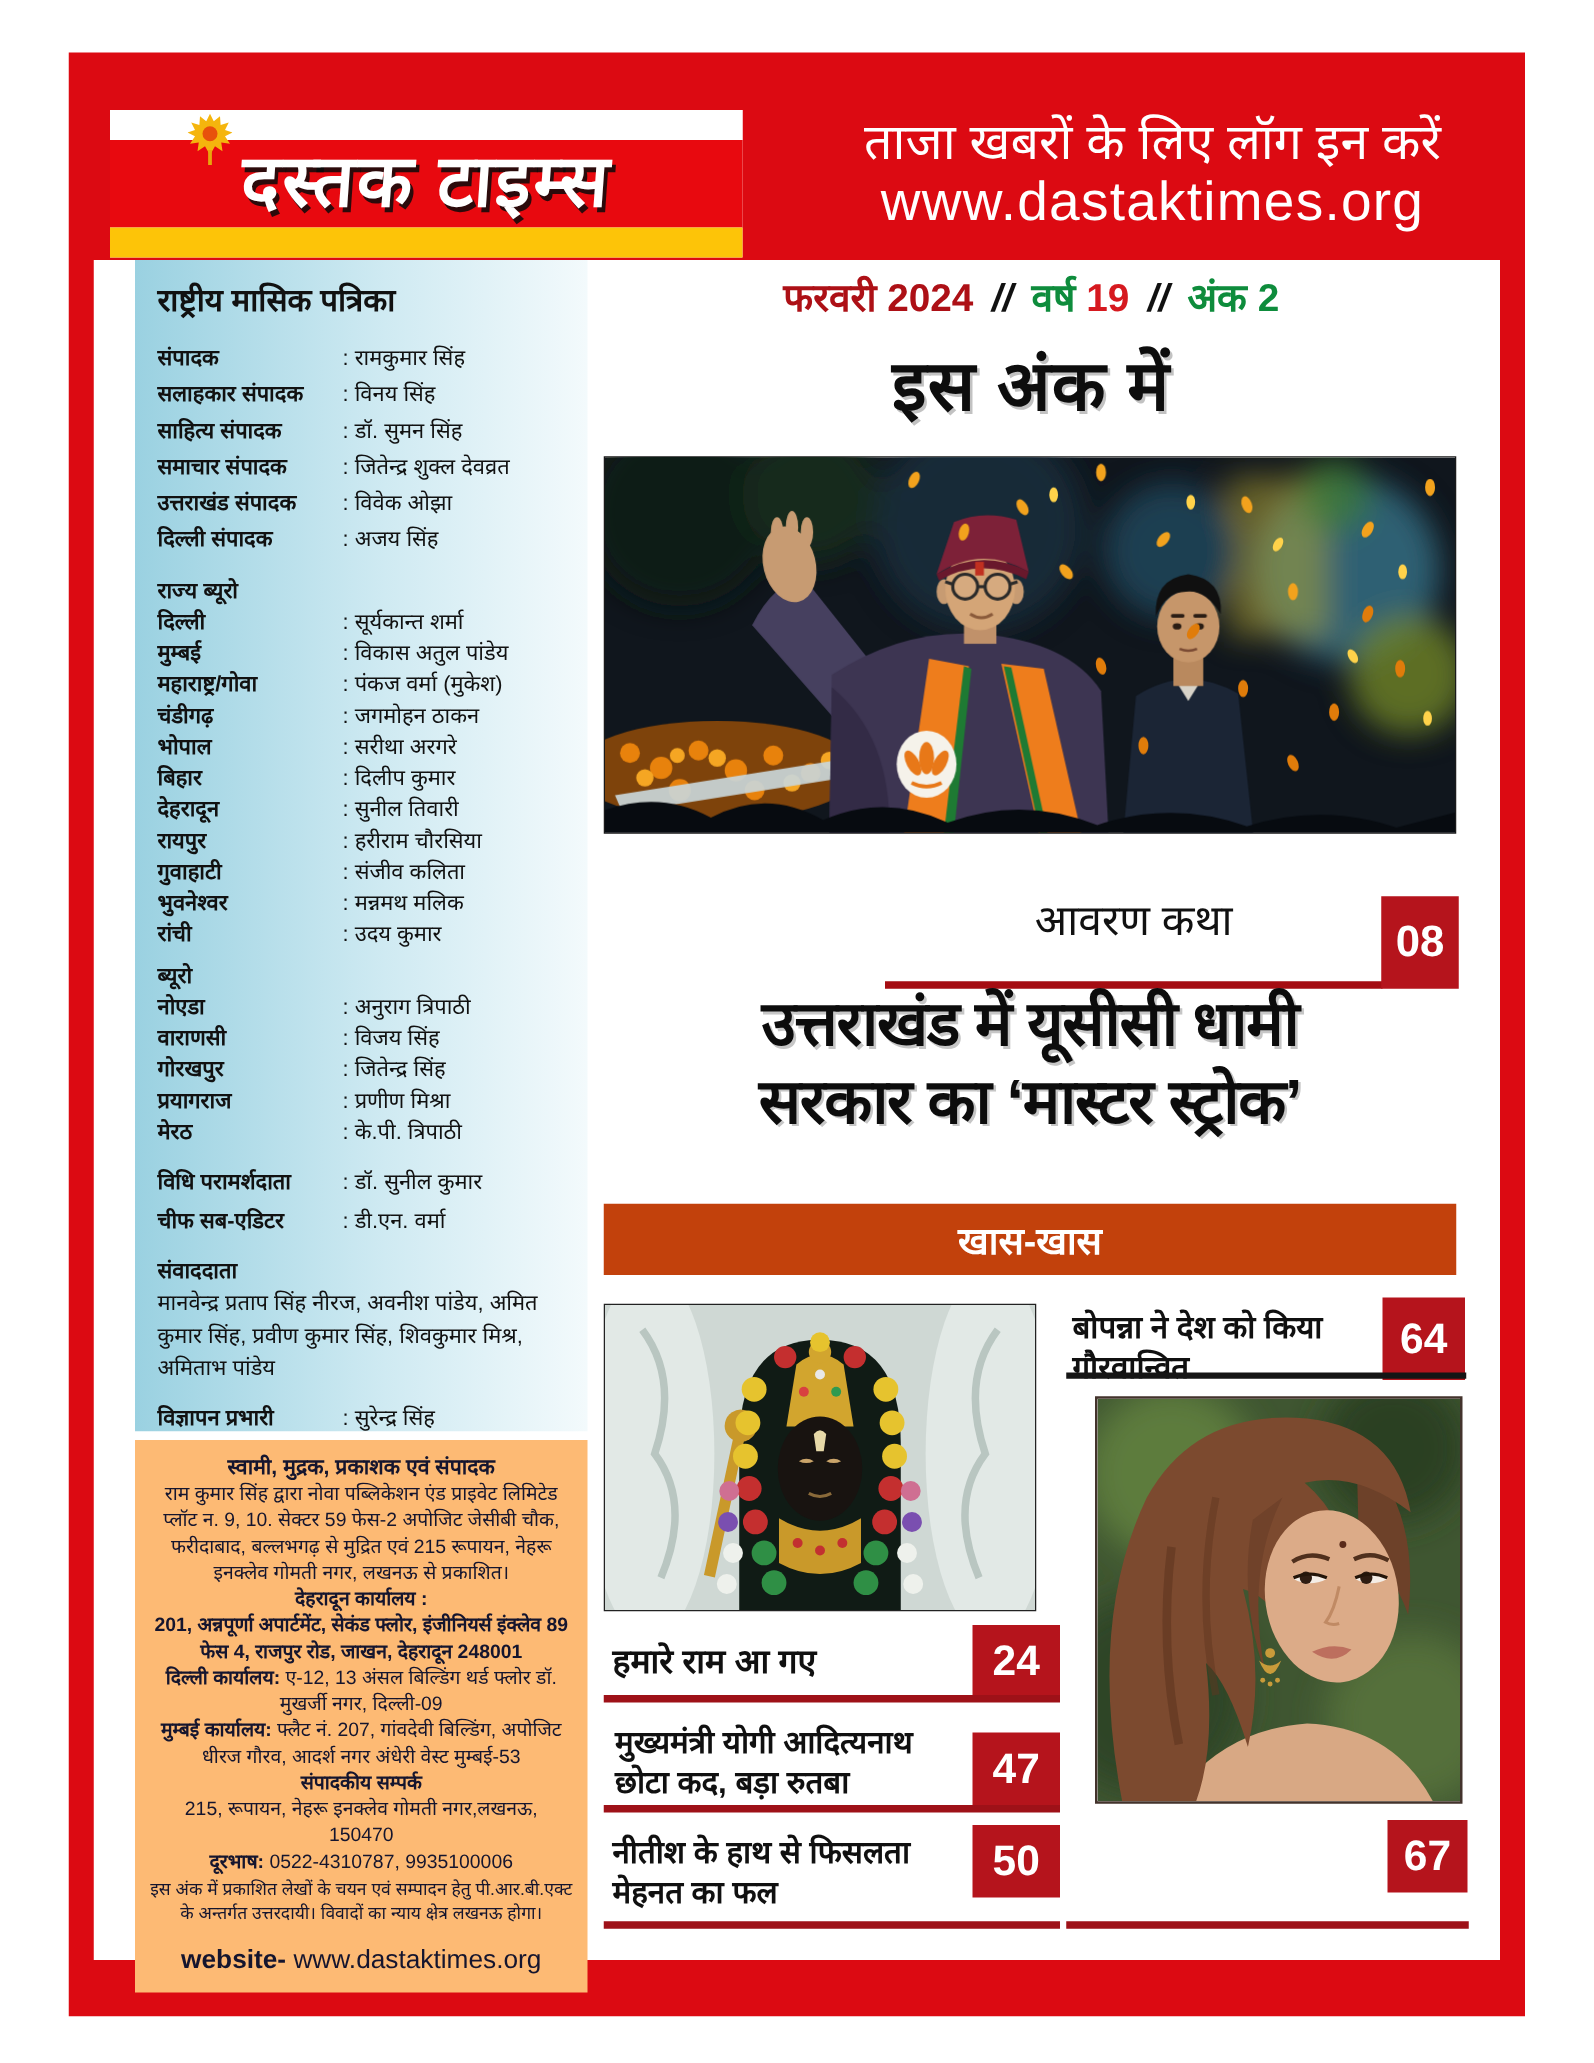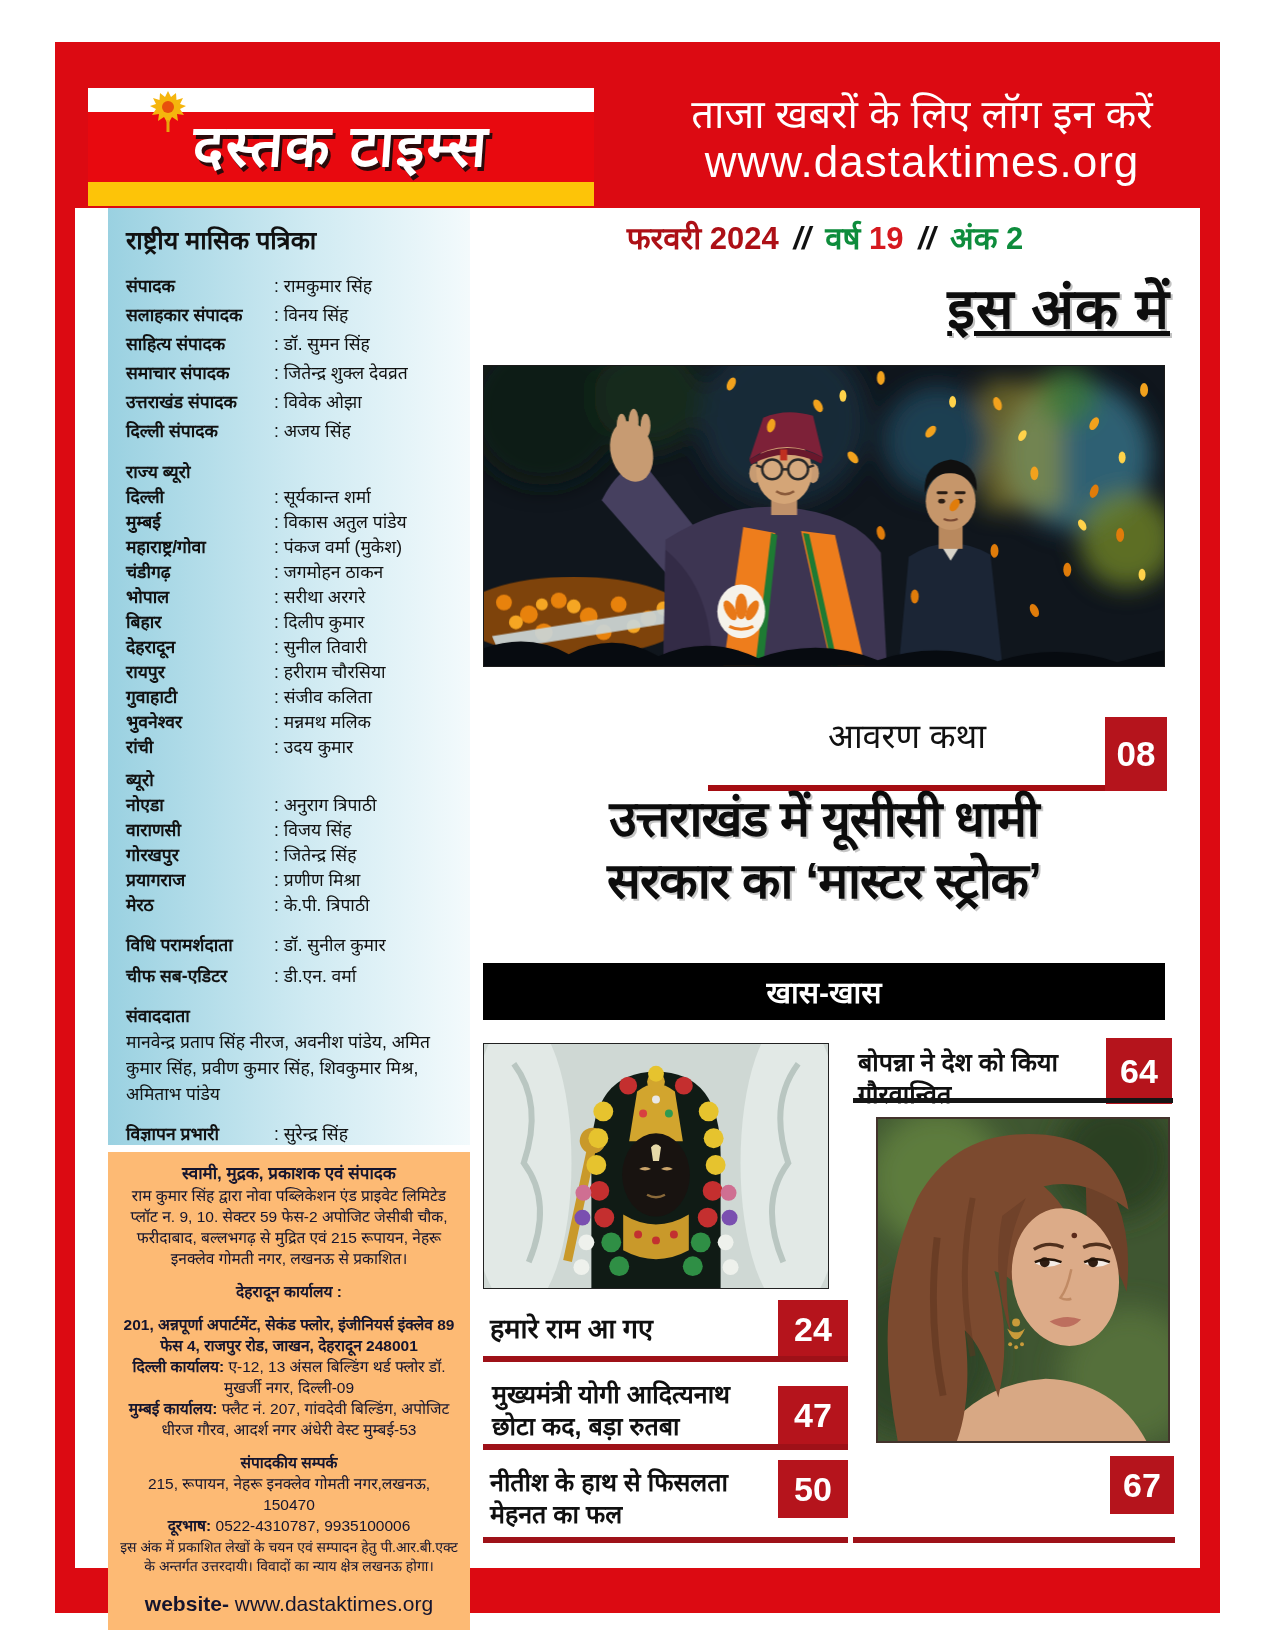--- a/index.html
+++ b/index.html
@@ -40,54 +40,54 @@
   .srow .val::before { content:": "; }
   .sgroup-heading { font-size:17.5px; font-weight:bold; line-height:25px; }
   .mt8 { margin-top:8px; } .mt12 { margin-top:12px; } .mt14 { margin-top:14px; }
   .correspondents-names { font-size:17.5px; line-height:26px; padding-right:4px; }
 
   
   .publisher-box { position:absolute; left:108px; top:1152px; width:362px; background:#fdba74;
                    padding:10px 12px 14px 12px; text-align:center; color:#15152e; }
   .pub-heading { font-size:17px; font-weight:bold; line-height:23px; }
   .pub-text { font-size:15.5px; line-height:21px; }
-  .pub-bold { font-weight:bold;margin-top:12px; }
+  .pub-bold { font-weight:bold; }
   .pub-disclaimer { font-size:14px; line-height:19px; margin-top:2px; }
   .pub-website { font-size:21px; margin-top:16px; cursor:pointer; }
   .pub-website .wlabel { font-weight:bold; }
 
   
   .issue-line { position:absolute; left:480px; top:216px; width:690px; text-align:center;
                 font-size:31px; font-weight:bold; }
   .issue-line .dred { color:#ad1016;text-align:right; }
   .issue-line .grn  { color:#0e8c3c; }
   .issue-line .red  { color:#d6191f; }
   .issue-line .sep  { color:#111; font-style:italic; padding:0 6px; }
 
   
-  .toc-heading { position:absolute; left:480px; top:268px; width:690px; text-align:right;
+  .toc-heading { position:absolute; left:480px; top:268px; width:690px; text-align:center;
                  font-size:56px; font-weight:900; color:#0d0d0d; letter-spacing:1px;
-                 text-shadow:2px 2px 0 #c2c2c2;text-decoration:underline; }
+                 text-shadow:2px 2px 0 #c2c2c2; }
   .cover-photo { position:absolute; left:483px; top:365px; width:682px; height:302px;
                  border:1px solid #1a1a1a; }
   .cover-photo svg, .thumb svg { display:block; width:100%; height:100%; }
 
   .cover-story { position:absolute; left:483px; top:712px; width:682px; height:84px; }
   .cover-story-label { position:absolute; left:225px; top:0; width:398px; text-align:center;
                        font-size:34px; color:#111; }
   .cover-story-rule { position:absolute; left:225px; top:73px; width:398px; height:6px; background:#a50d12; }
   .page-badge { background:#b5141c; color:#ffffff; font-weight:bold; display:flex;
                 align-items:center; justify-content:center; }
   .badge-08 { position:absolute; left:622px; top:5px; width:62px; height:74px; font-size:35px; }
 
   .cover-headline { position:absolute; left:483px; top:788px; width:682px; text-align:center;
                     font-size:50px; font-weight:900; color:#0c0c0c; line-height:62px;
                     letter-spacing:-1px; text-shadow:2px 2px 0 #c6c6c6; }
 
-  .featured-bar { position:absolute; left:483px; top:963px; width:682px; height:57px; background:#000000;
+  .featured-bar { position:absolute; left:483px; top:963px; width:682px; height:57px; background:#c2410c;
                   display:flex; align-items:center; justify-content:center;
                   color:#ffffff; font-size:30px; font-weight:bold; }
 
   .thumb { position:absolute; overflow:hidden; }
   .thumb-ram   { left:483px; top:1043px; width:346px; height:246px; border:1px solid #222; }
   .thumb-vaani { left:876px; top:1117px; width:294px; height:326px; border:2px solid #43332c; }
 
   .toc-item-text { position:absolute; font-weight:bold; color:#101010; }
   .t-bopanna { left:858px; top:1046px; width:245px; font-size:25px; line-height:32px; font-weight:600; }
   .t-ram     { left:490px; top:1312px; width:270px; font-size:27px; line-height:34px; }

